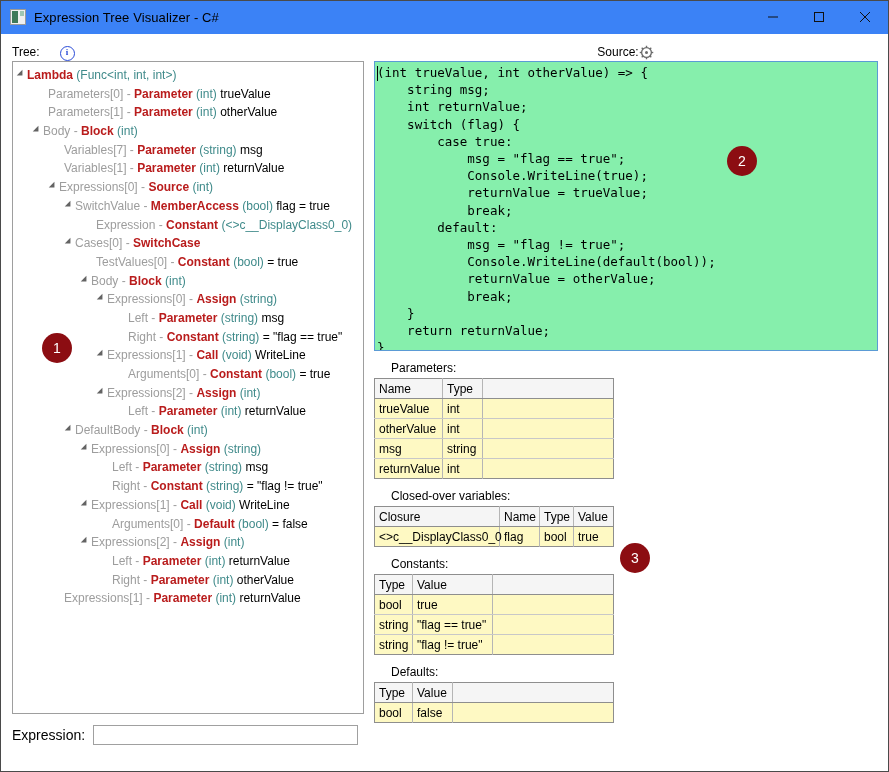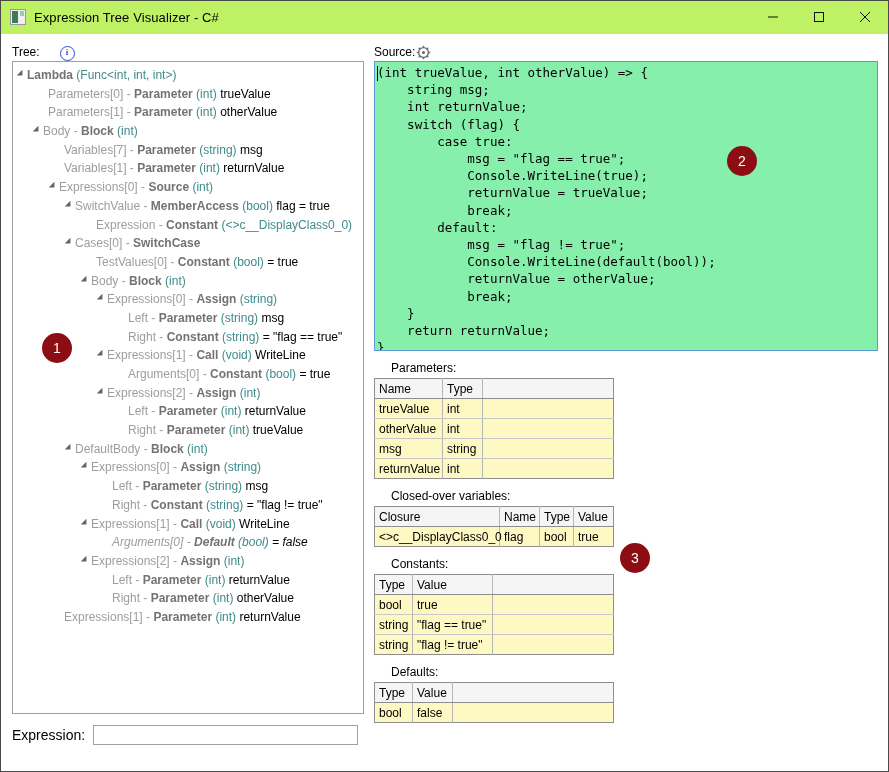--- a/index.html
+++ b/index.html
@@ -26,21 +26,21 @@
     background: #ffffff;
     display: flex;
     flex-direction: column;
   }
   
   .titlebar {
     height: 32px;
     flex: 0 0 32px;
     display: flex;
     align-items: center;
-    background: #bef264;
+    background: #3b82f6;
     border-bottom: 1px solid transparent;
   }
   .title-icon {
     width: 16px; height: 16px;
     margin-left: 9px; margin-right: 8px;
     position: relative;
     border: 1px solid #9a9a9a;
     box-sizing: border-box;
     background: #f0f0f0;
   }
@@ -138,21 +138,21 @@
     border-top: 4.5px solid transparent;
     border-bottom: 4.5px solid transparent;
     transform: rotate(45deg);
     position: relative;
     top: -1px;
     margin-right: 4px;
   }
   .arrow-spacer { display:inline-block; width: 13px; }
   .t-prop { color: #9d9d9d; }
   .t-dash { color: #9d9d9d; }
-  .t-node { font-weight: bold; color: #737373; margin-top: 29px; }
+  .t-node { font-weight: bold; color: #b91c1c; margin-top: 29px; }
   .t-type { color: #3f8a8a; }
   .t-name { color: #000; }
   .t-val  { color: #000; }
   
   .exprbar {
     display: flex;
     align-items: center;
     gap: 8px;
     padding-top: 11px;
   }
@@ -166,21 +166,21 @@
     font-family: "Liberation Sans", sans-serif;
     font-size: 12px;
     padding: 0 3px;
     outline: none;
     margin-right: 6px;
   }
   
   .src-header {
     display: flex;
     align-items: center;
-    justify-content: flex-start;
+    justify-content: center;
     padding-top: 9px;
     height: 18px;
   }
   .gear {
     width: 16px; height: 16px;
     display: flex; align-items: center; justify-content: center;
     color: #5a5a5a;
   }
   .srcbox {
     border: 1px solid #5b9bd5;
@@ -311,27 +311,26 @@
             <div class="trow" style="padding-left: 54px;"><span class="arrow"></span><span class="t-prop">Cases[0]</span><span class="t-dash"> - </span><span class="t-node">SwitchCase</span></div>
             <div class="trow" style="padding-left: 70px;"><span class="arrow-spacer"></span><span class="t-prop">TestValues[0]</span><span class="t-dash"> - </span><span class="t-node">Constant</span> <span class="t-type">(bool)</span>  <span class="t-val">= true</span></div>
             <div class="trow" style="padding-left: 70px;"><span class="arrow"></span><span class="t-prop">Body</span><span class="t-dash"> - </span><span class="t-node">Block</span> <span class="t-type">(int)</span></div>
             <div class="trow" style="padding-left: 86px;"><span class="arrow"></span><span class="t-prop">Expressions[0]</span><span class="t-dash"> - </span><span class="t-node">Assign</span> <span class="t-type">(string)</span></div>
             <div class="trow" style="padding-left: 102px;"><span class="arrow-spacer"></span><span class="t-prop">Left</span><span class="t-dash"> - </span><span class="t-node">Parameter</span> <span class="t-type">(string)</span> <span class="t-name">msg</span></div>
             <div class="trow" style="padding-left: 102px;"><span class="arrow-spacer"></span><span class="t-prop">Right</span><span class="t-dash"> - </span><span class="t-node">Constant</span> <span class="t-type">(string)</span>  <span class="t-val">= "flag == true"</span></div>
             <div class="trow" style="padding-left: 86px;"><span class="arrow"></span><span class="t-prop">Expressions[1]</span><span class="t-dash"> - </span><span class="t-node">Call</span> <span class="t-type">(void)</span> <span class="t-name">WriteLine</span></div>
             <div class="trow" style="padding-left: 102px;"><span class="arrow-spacer"></span><span class="t-prop">Arguments[0]</span><span class="t-dash"> - </span><span class="t-node">Constant</span> <span class="t-type">(bool)</span>  <span class="t-val">= true</span></div>
             <div class="trow" style="padding-left: 86px;"><span class="arrow"></span><span class="t-prop">Expressions[2]</span><span class="t-dash"> - </span><span class="t-node">Assign</span> <span class="t-type">(int)</span></div>
             <div class="trow" style="padding-left: 102px;"><span class="arrow-spacer"></span><span class="t-prop">Left</span><span class="t-dash"> - </span><span class="t-node">Parameter</span> <span class="t-type">(int)</span> <span class="t-name">returnValue</span></div>
-            <div class="trow" style="padding-left: 102px;"><span class="arrow-spacer"></span><span class="t-prop">Right</span><span class="t-dash"> - </span><span class="t-node">Parameter</span> <span class="t-type">(int)</span> <span class="t-name">trueValue</span></div>
             <div class="trow" style="padding-left: 54px;"><span class="arrow"></span><span class="t-prop">DefaultBody</span><span class="t-dash"> - </span><span class="t-node">Block</span> <span class="t-type">(int)</span></div>
             <div class="trow" style="padding-left: 70px;"><span class="arrow"></span><span class="t-prop">Expressions[0]</span><span class="t-dash"> - </span><span class="t-node">Assign</span> <span class="t-type">(string)</span></div>
             <div class="trow" style="padding-left: 86px;"><span class="arrow-spacer"></span><span class="t-prop">Left</span><span class="t-dash"> - </span><span class="t-node">Parameter</span> <span class="t-type">(string)</span> <span class="t-name">msg</span></div>
             <div class="trow" style="padding-left: 86px;"><span class="arrow-spacer"></span><span class="t-prop">Right</span><span class="t-dash"> - </span><span class="t-node">Constant</span> <span class="t-type">(string)</span>  <span class="t-val">= "flag != true"</span></div>
             <div class="trow" style="padding-left: 70px;"><span class="arrow"></span><span class="t-prop">Expressions[1]</span><span class="t-dash"> - </span><span class="t-node">Call</span> <span class="t-type">(void)</span> <span class="t-name">WriteLine</span></div>
-            <div class="trow" style="padding-left: 86px; font-style: italic;"><span class="arrow-spacer"></span><span class="t-prop">Arguments[0]</span><span class="t-dash"> - </span><span class="t-node">Default</span> <span class="t-type">(bool)</span>  <span class="t-val">= false</span></div>
+            <div class="trow" style="padding-left: 86px;"><span class="arrow-spacer"></span><span class="t-prop">Arguments[0]</span><span class="t-dash"> - </span><span class="t-node">Default</span> <span class="t-type">(bool)</span>  <span class="t-val">= false</span></div>
             <div class="trow" style="padding-left: 70px;"><span class="arrow"></span><span class="t-prop">Expressions[2]</span><span class="t-dash"> - </span><span class="t-node">Assign</span> <span class="t-type">(int)</span></div>
             <div class="trow" style="padding-left: 86px;"><span class="arrow-spacer"></span><span class="t-prop">Left</span><span class="t-dash"> - </span><span class="t-node">Parameter</span> <span class="t-type">(int)</span> <span class="t-name">returnValue</span></div>
             <div class="trow" style="padding-left: 86px;"><span class="arrow-spacer"></span><span class="t-prop">Right</span><span class="t-dash"> - </span><span class="t-node">Parameter</span> <span class="t-type">(int)</span> <span class="t-name">otherValue</span></div>
             <div class="trow" style="padding-left: 38px;"><span class="arrow-spacer"></span><span class="t-prop">Expressions[1]</span><span class="t-dash"> - </span><span class="t-node">Parameter</span> <span class="t-type">(int)</span> <span class="t-name">returnValue</span></div>
           </div>
       </div>
       <div class="exprbar">
         <label>Expression:</label>
         <input class="expr-input" type="text" value="" style="">
       </div>

